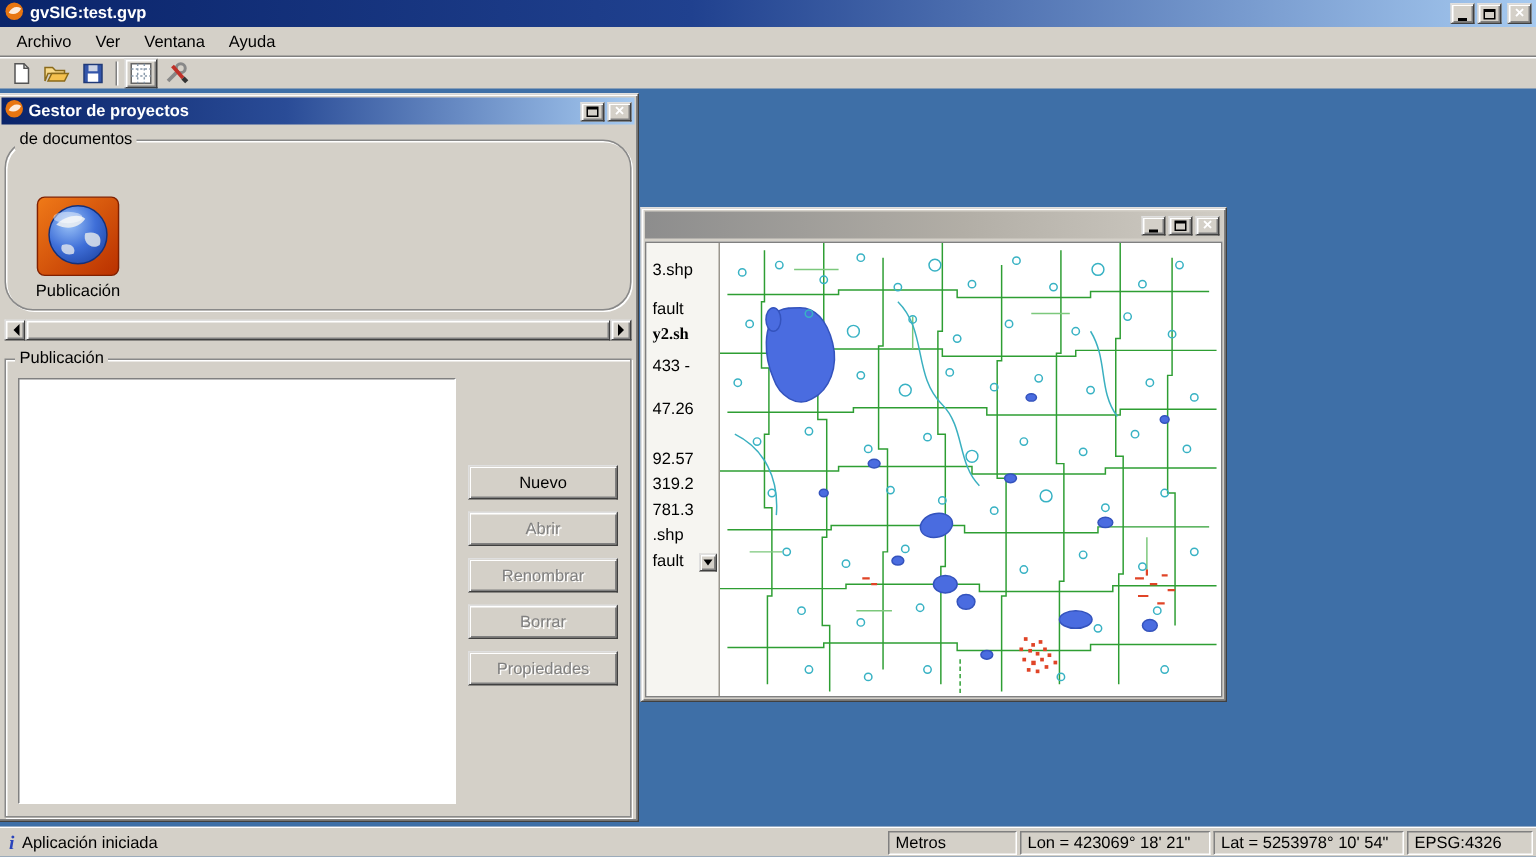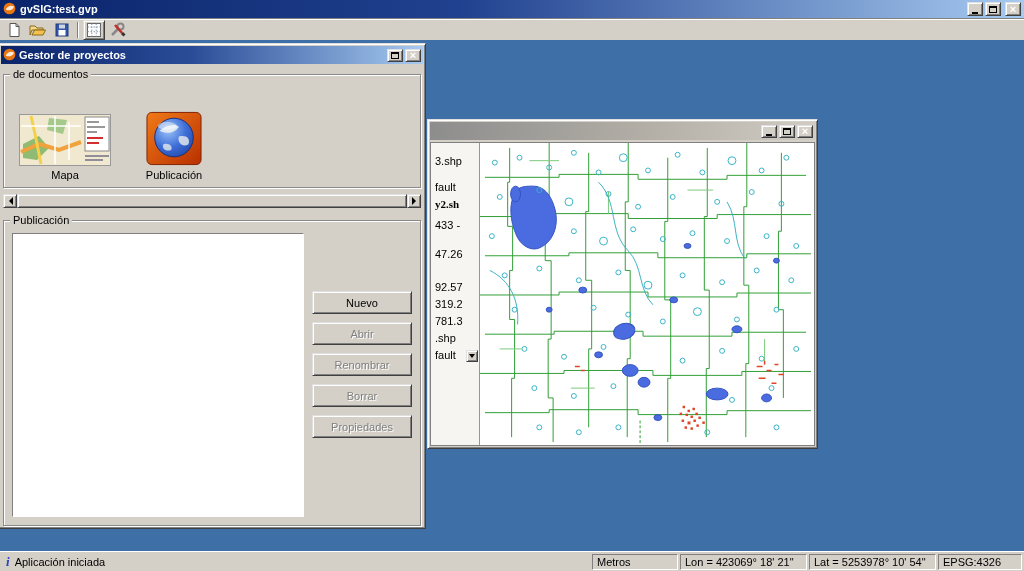--- a/index.html
+++ b/index.html
@@ -45,21 +45,21 @@
   .win { position:absolute; background:#d4d0c8; border:1px solid; border-color:#dfdfdf #404040 #404040 #dfdfdf;
          box-shadow: inset 1px 1px 0 #fff, inset -1px -1px 0 #808080; display:flex; flex-direction:column; }
   .win-titlebar { height:18px; margin:2px 2px 0 2px; display:flex; align-items:center; gap:3px; padding:0 2px;
                   background:linear-gradient(90deg,#0a246a 0%,#2a4c97 45%,#a6caf0 100%); color:#fff; font-weight:bold; }
   .win-titlebar.inactive { background:linear-gradient(90deg,#8d8d8d 0%,#b2aea6 55%,#d0ccc4 100%); }
   .win-btn { width:16px; height:13px; display:flex; align-items:center; justify-content:center; }
 
   
   .pm-window { left:-2px; top:3px; width:428px; height:486px; z-index:5; }
   .pm-body { flex:1; display:flex; flex-direction:column; padding:0 4px 2px 4px; }
-  .doc-group { margin-top:10px; height:114px; display:flex; align-items:flex-end; padding:6px 0 6px 0; }
+  .doc-group { margin-top:10px; height:114px; display:flex; align-items:flex-end; padding:6px 0 6px 0;border-radius:19px; }
   .doc-cell { display:flex; flex-direction:column; align-items:center; justify-content:flex-end; }
   .doc-cell .lbl { margin-top:3px; }
 
   .hscroll { margin-top:6px; height:14px; display:flex; }
   .sb-arrow { width:14px; height:14px; display:flex; align-items:center; justify-content:center; }
   .tri-l { width:0; height:0; border:4px solid transparent; border-right-color:#000; margin-left:-3px; }
   .tri-r { width:0; height:0; border:4px solid transparent; border-left-color:#000; margin-right:-3px; }
   .sb-thumb { flex:1; }
 
   .pub-group { margin-top:12px; flex:1; position:relative; }
@@ -100,20 +100,26 @@
         </span>
       <span class="tb-btn raised">
           <span class="glyph-max"></span>
         </span>
       <span class="tb-btn raised" style="margin-left:2px">
           <span class="glyph-close">×</span>
         </span>
     </span>
   </div>
 
+  <div class="menubar">
+    <span class="menu-item">Archivo</span>
+    <span class="menu-item">Ver</span>
+    <span class="menu-item">Ventana</span>
+    <span class="menu-item">Ayuda</span>
+  </div>
 
   <div class="toolbar">
     <span class="tool-btn">
       <svg width="16" height="16">
           <path d="M4,1.5 h6 l3,3 V14.5 H4 Z" fill="#fff" stroke="#555"></path>
           <path d="M10,1.5 v3 h3" fill="none" stroke="#555"></path>
         </svg>
     </span>
     <span class="tool-btn">
       <svg width="18" height="16">
@@ -341,35 +347,20 @@
         </span>
       </div>
 
       <div class="pm-body">
 
         <div class="groupbox doc-group">
           <span class="group-label">de documentos</span>
 
 
 
-          <div class="doc-cell" style="width:122px">
-            <svg width="92" height="52" viewBox="0 0 92 52">
-              <rect x="0.5" y="0.5" width="91" height="51" fill="#f0e8cf" stroke="#999"></rect>
-              <polygon points="4,30 20,22 30,34 18,46 4,44" fill="#8fbb72"></polygon>
-              <polygon points="30,4 48,6 44,20 28,16" fill="#a5c98a"></polygon>
-              <path d="M2,38 L20,30 40,36 62,28" stroke="#f0a23c" stroke-width="4" fill="none"></path>
-              <path d="M12,2 L16,20 22,50" stroke="#f5d04a" stroke-width="3" fill="none"></path>
-              <path d="M2,12 H62 M36,2 V50 M50,8 V46" stroke="#ffffff" stroke-width="1.5" fill="none"></path>
-              <rect x="66" y="3" width="24" height="34" fill="#fff" stroke="#888"></rect>
-              <path d="M68,8 H80 M68,13 H86 M68,18 H78" stroke="#333" stroke-width="1" fill="none"></path>
-              <path d="M68,24 H84 M68,29 H80" stroke="#d03030" stroke-width="2" fill="none"></path>
-              <path d="M66,42 H90 M66,46 H84" stroke="#333366" stroke-width="1" fill="none"></path>
-            </svg>
-            <span class="lbl">Mapa</span>
-          </div>
 
           <div class="doc-cell" style="width:96px">
             <svg width="56" height="55" viewBox="0 0 58 56">
               <defs>
                 <linearGradient id="pgbg" x1="0" y1="0" x2="1" y2="1">
                   <stop offset="0" stop-color="#f07a18"></stop>
                     <stop offset="1" stop-color="#b93000"></stop>
                 </linearGradient>
                 <radialGradient id="pgglobe" cx="0.35" cy="0.3" r="0.9">
                   <stop offset="0" stop-color="#9cc4f8"></stop>

